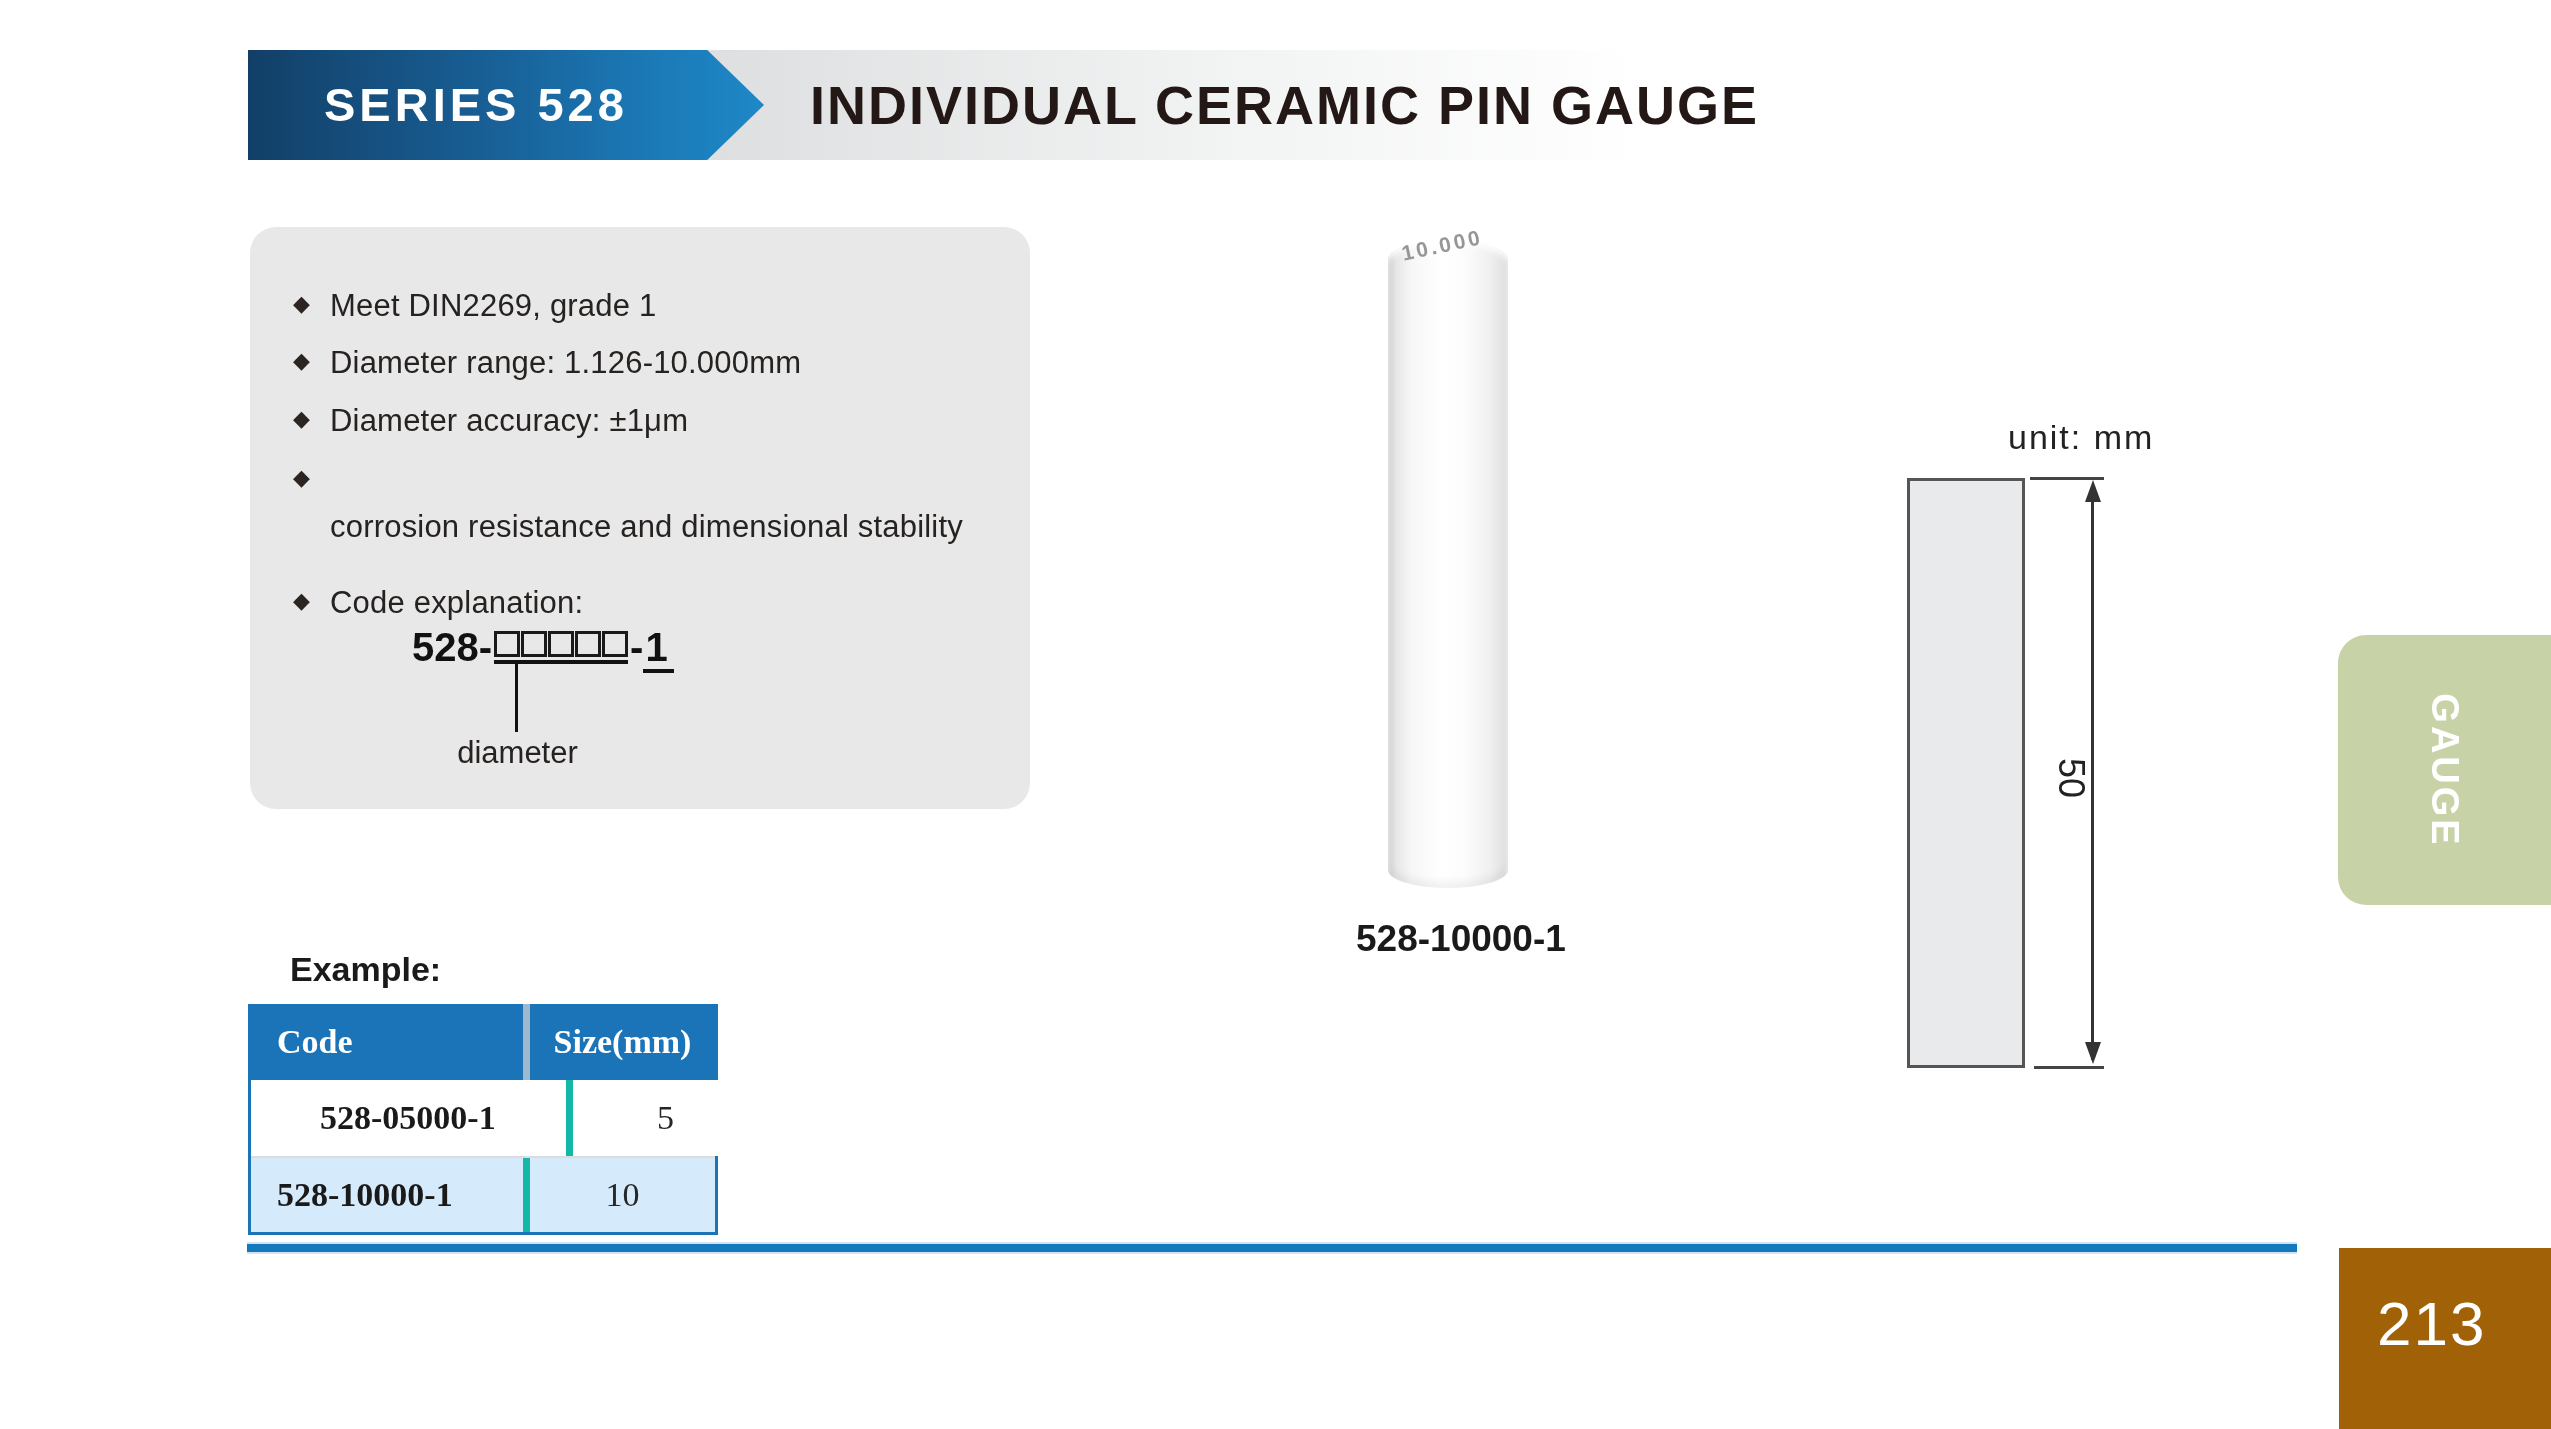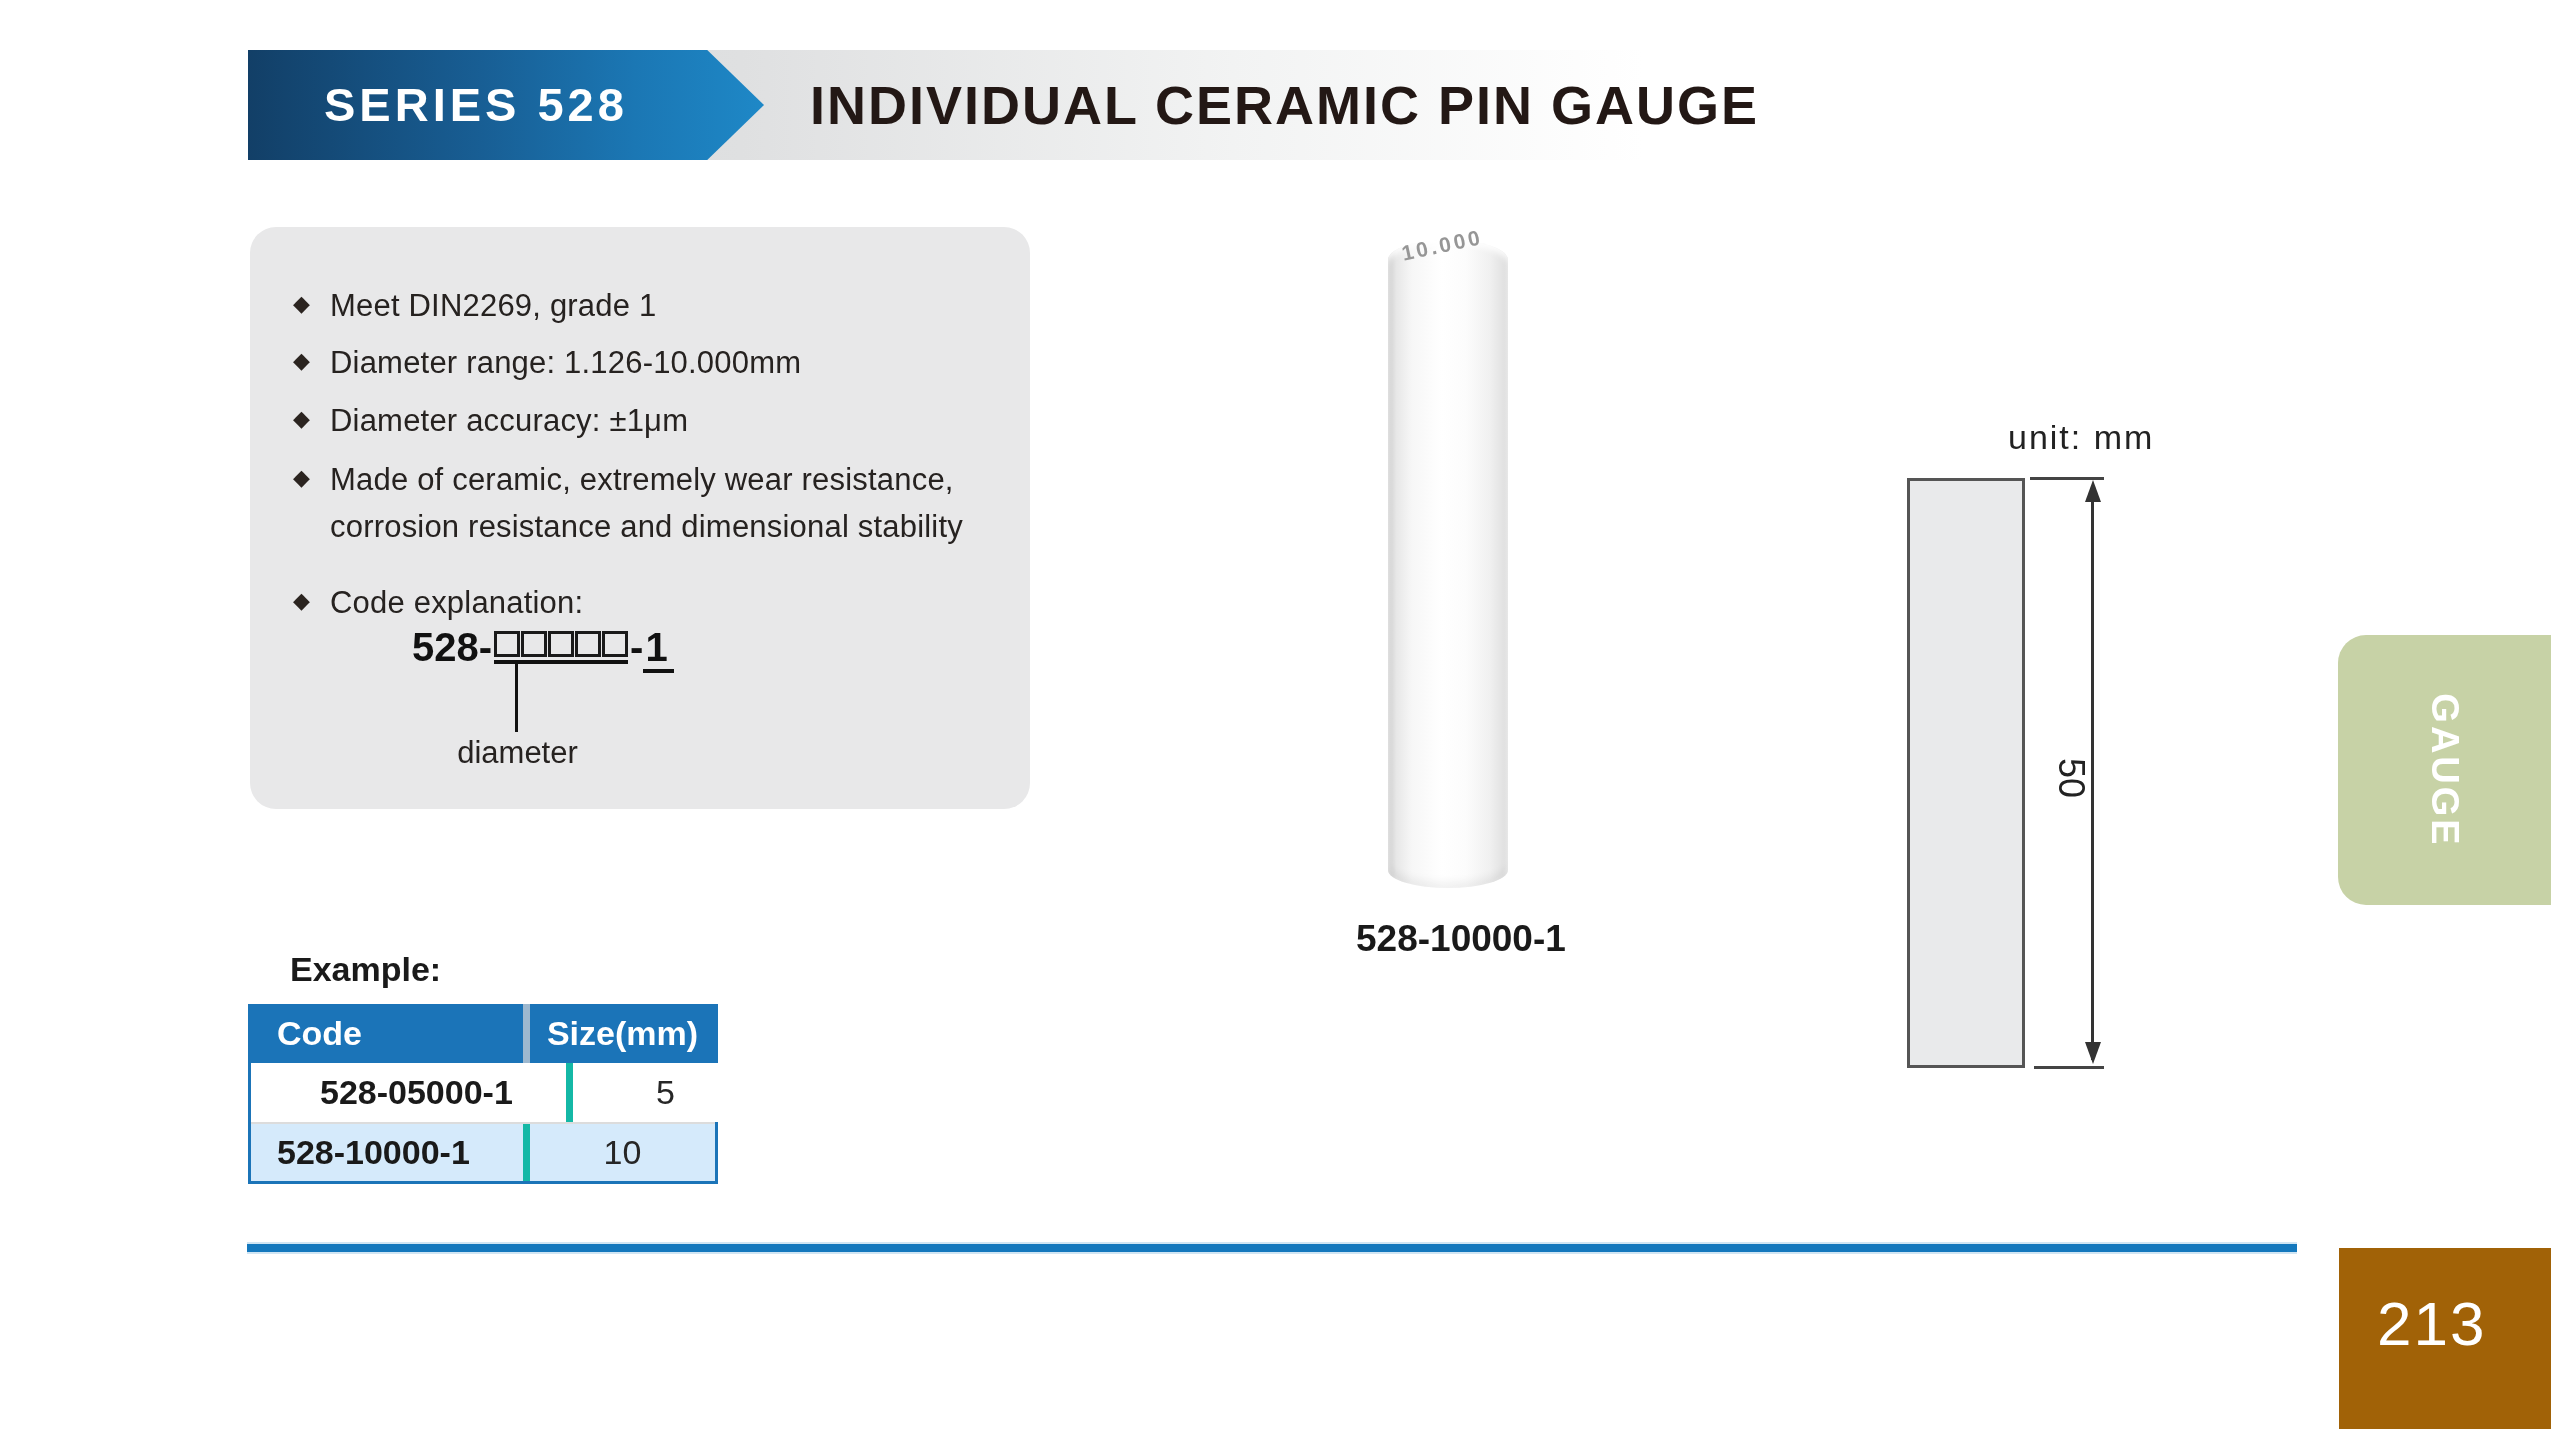--- a/index.html
+++ b/index.html
@@ -88,21 +88,21 @@
 
   
   .example-heading {
     position: absolute; left: 290px; top: 950px;
     font-size: 34px; font-weight: bold; color: #1a1a1a;
   }
   .example-table {
     position: absolute; left: 248px; top: 1004px; width: 470px;
     border: 3px solid #1b74b8; border-top: none;
   }
-  .tbl-row { display: flex; width: 100%; height: 59px; align-items: center; }
+  .tbl-row { display: flex; width: 100%; height: 76px; align-items: center; font-family: Liberation Serif, serif; }
   .tbl-header { background: #1b74b8; color: #ffffff; font-weight: bold; }
   .tbl-body1 { background: #ffffff; margin-left: 43px; }
   .tbl-body2 { background: #d5eafb; border-top: 2px solid #dcdcdc; }
   .cell-code {
     flex: 0 0 272px; padding-left: 26px;
     font-size: 34px; white-space: nowrap;
   }
   .cell-size {
     flex: 1 1 auto; text-align: center; font-size: 34px;
     border-left: 7px solid #14b8a6; height: 100%;
@@ -213,21 +213,20 @@
     <div class="feat-row r1">
       <span class="feat-diamond">◆</span>
       <span class="feat-text">Diameter range: 1.126-10.000mm</span>
     </div>
     <div class="feat-row r2">
       <span class="feat-diamond">◆</span>
       <span class="feat-text">Diameter accuracy: ±1μm</span>
     </div>
     <div class="feat-row r3">
       <span class="feat-diamond">◆</span>
-      <span class="feat-text">Made of ceramic, extremely wear resistance,</span>
     </div>
     <div class="feat-row r4">
       <span class="feat-text">corrosion resistance and dimensional stability</span>
     </div>
     <div class="feat-row r5">
       <span class="feat-diamond">◆</span>
       <span class="feat-text">Code explanation:</span>
     </div>
 
     <div class="code-line">

